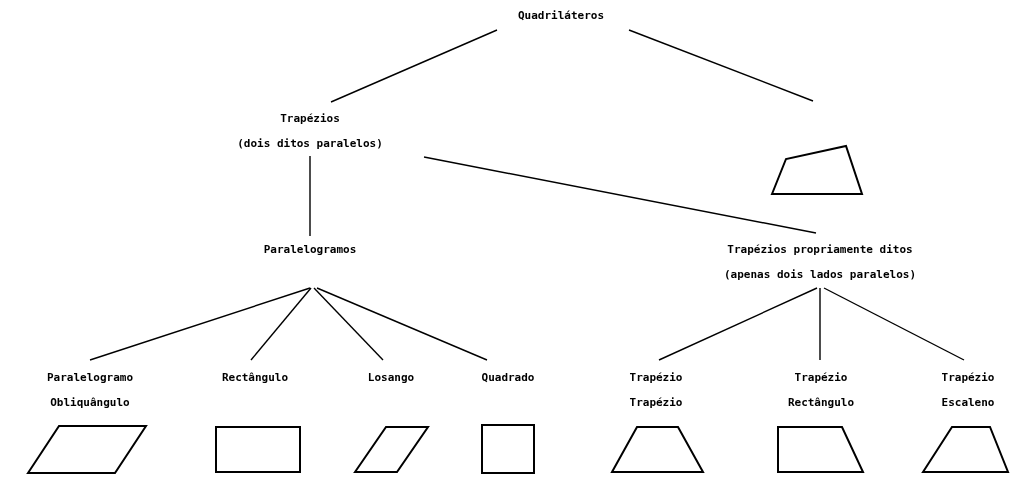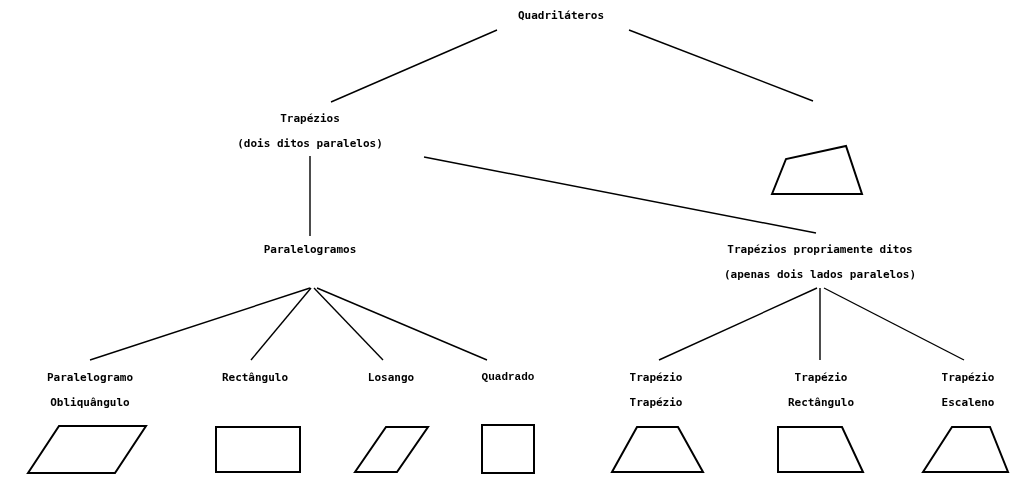--- a/index.html
+++ b/index.html
@@ -80,21 +80,21 @@
   </div>
 
   <div class="node" style="left:255px; top:365px;">
     <span class="sub">Rectângulo</span>
   </div>
 
   <div class="node" style="left:391px; top:365px;">
     <span class="sub">Losango</span>
   </div>
 
-  <div class="node" style="left:508px; top:365px;font-family:Liberation Mono, monospace;">
+  <div class="node" style="left:508px; top:365px;">
     <span class="sub">Quadrado</span>
   </div>
 
   <div class="node" style="left:656px; top:365px;">
     <span class="sub">Trapézio</span>
     <span class="sub">Trapézio</span>
   </div>
 
   <div class="node" style="left:821px; top:365px;">
     <span class="sub">Trapézio</span>

